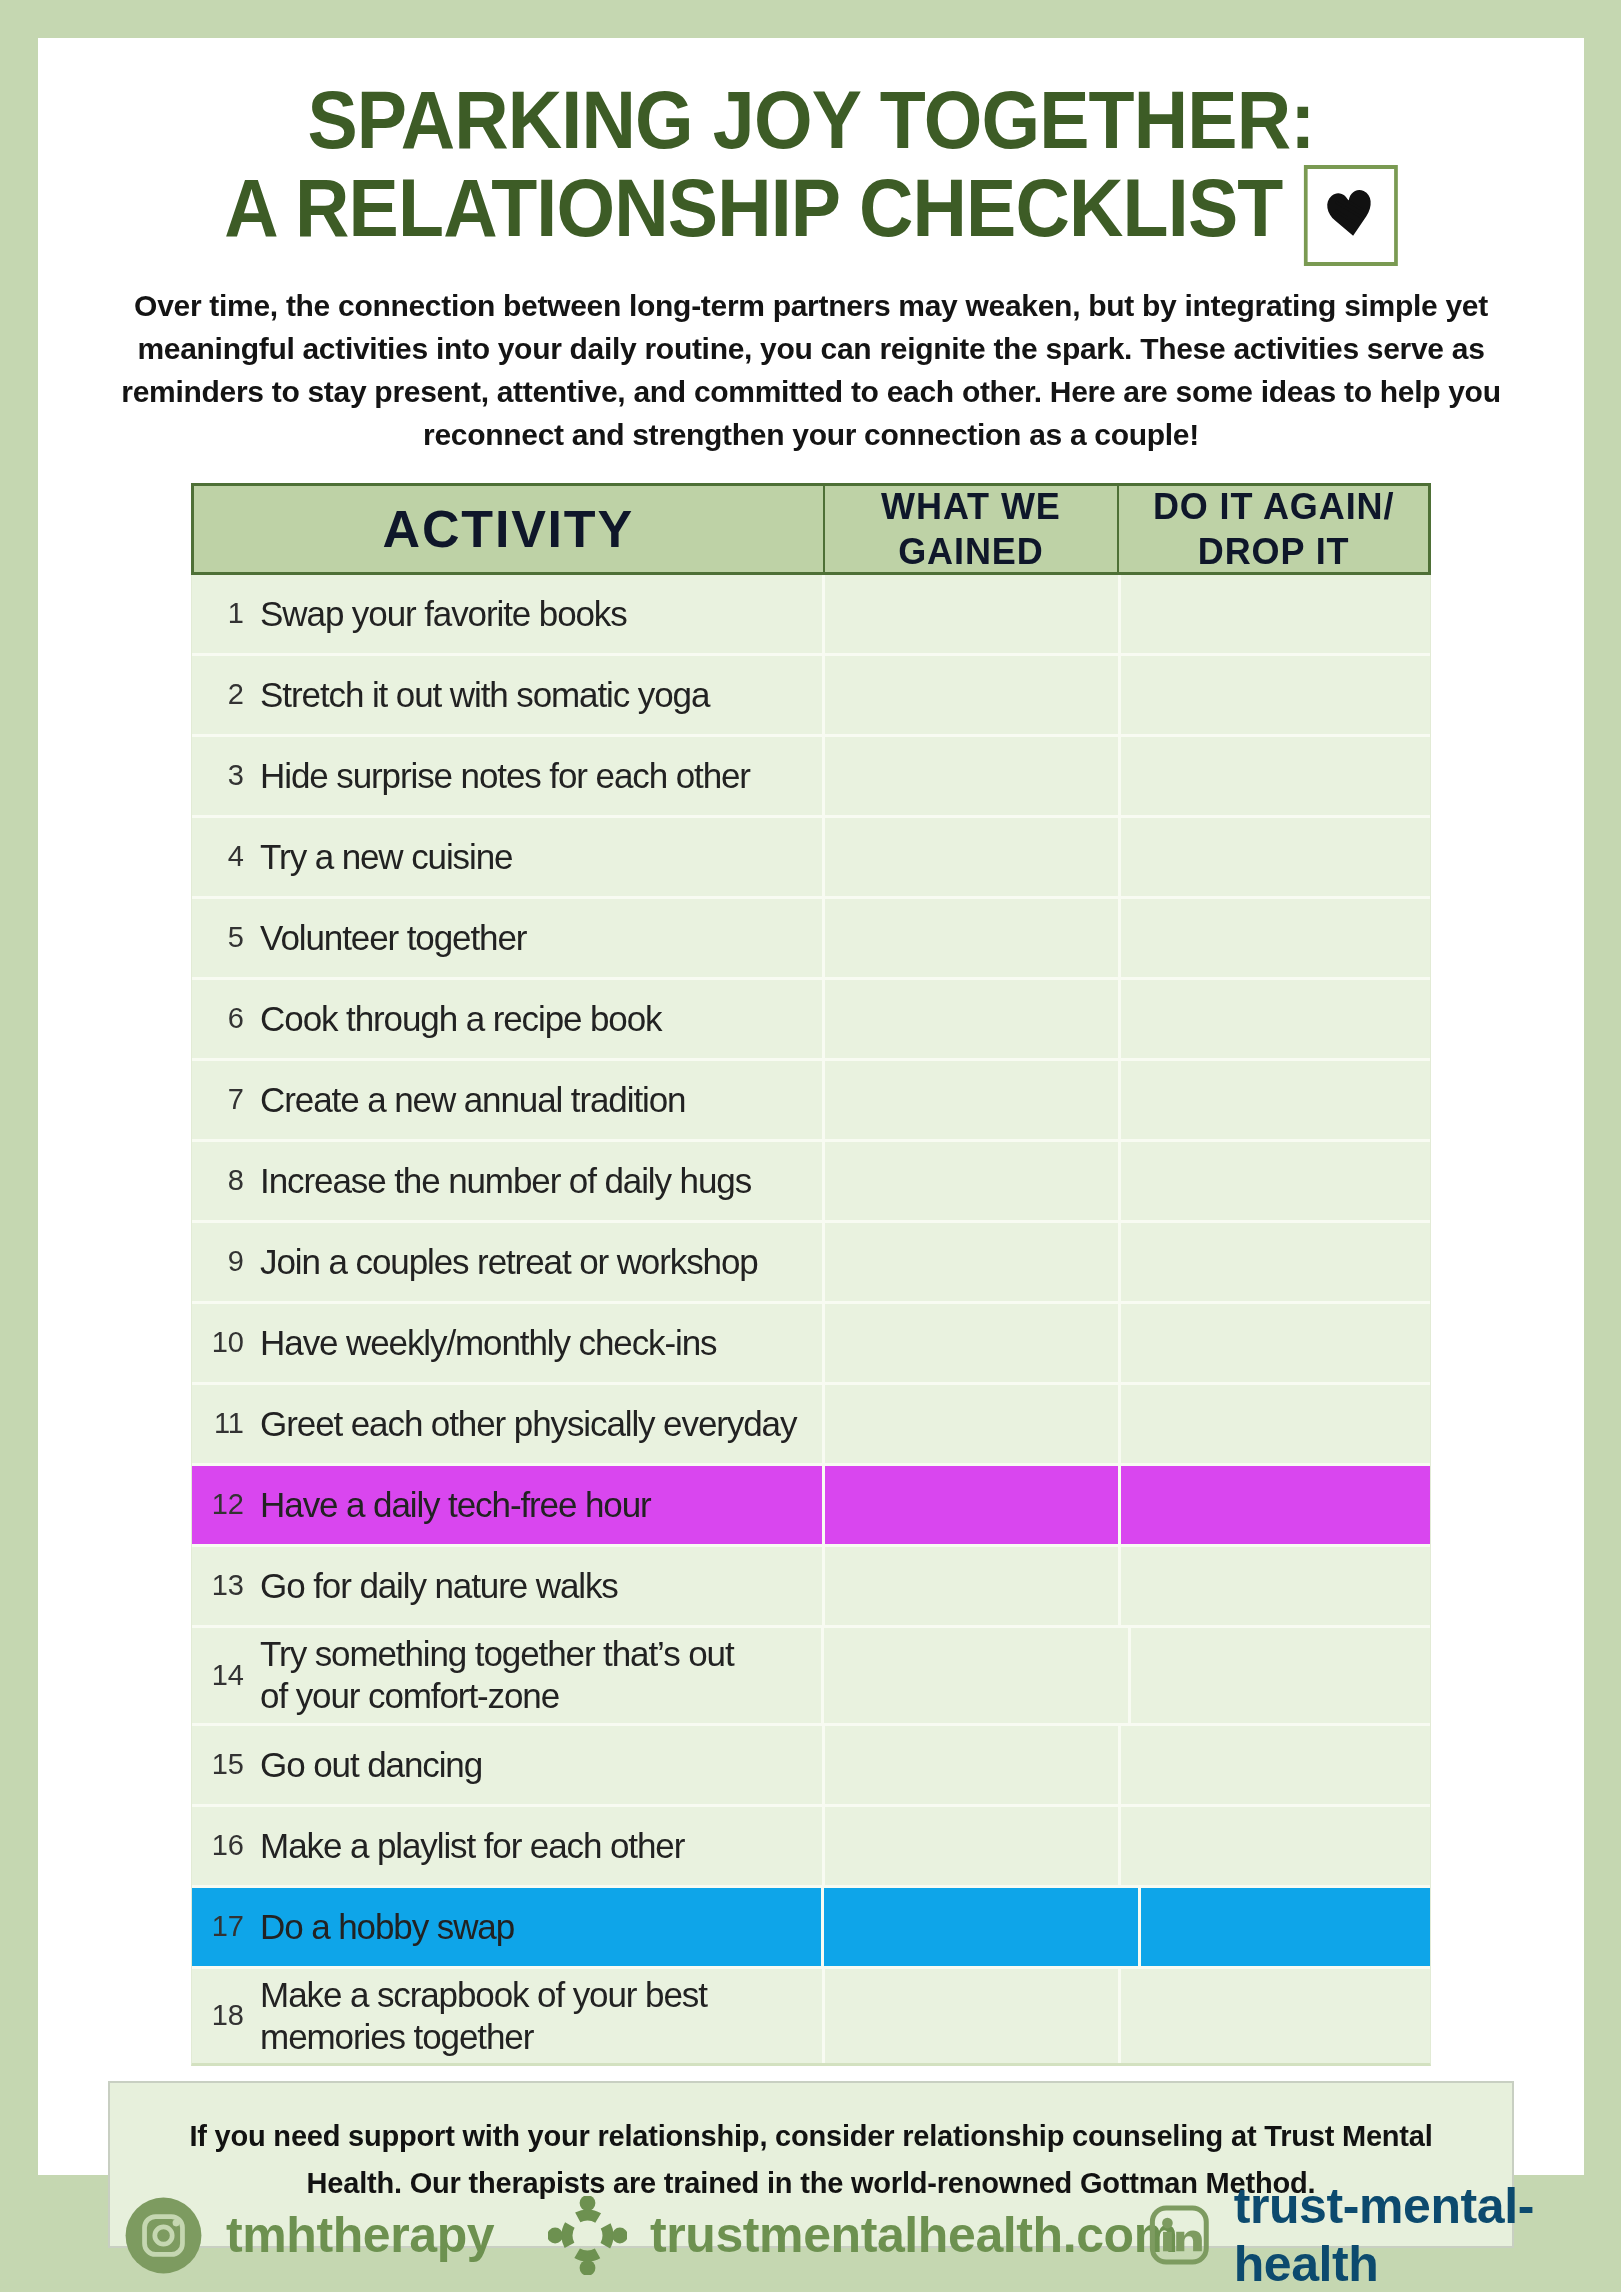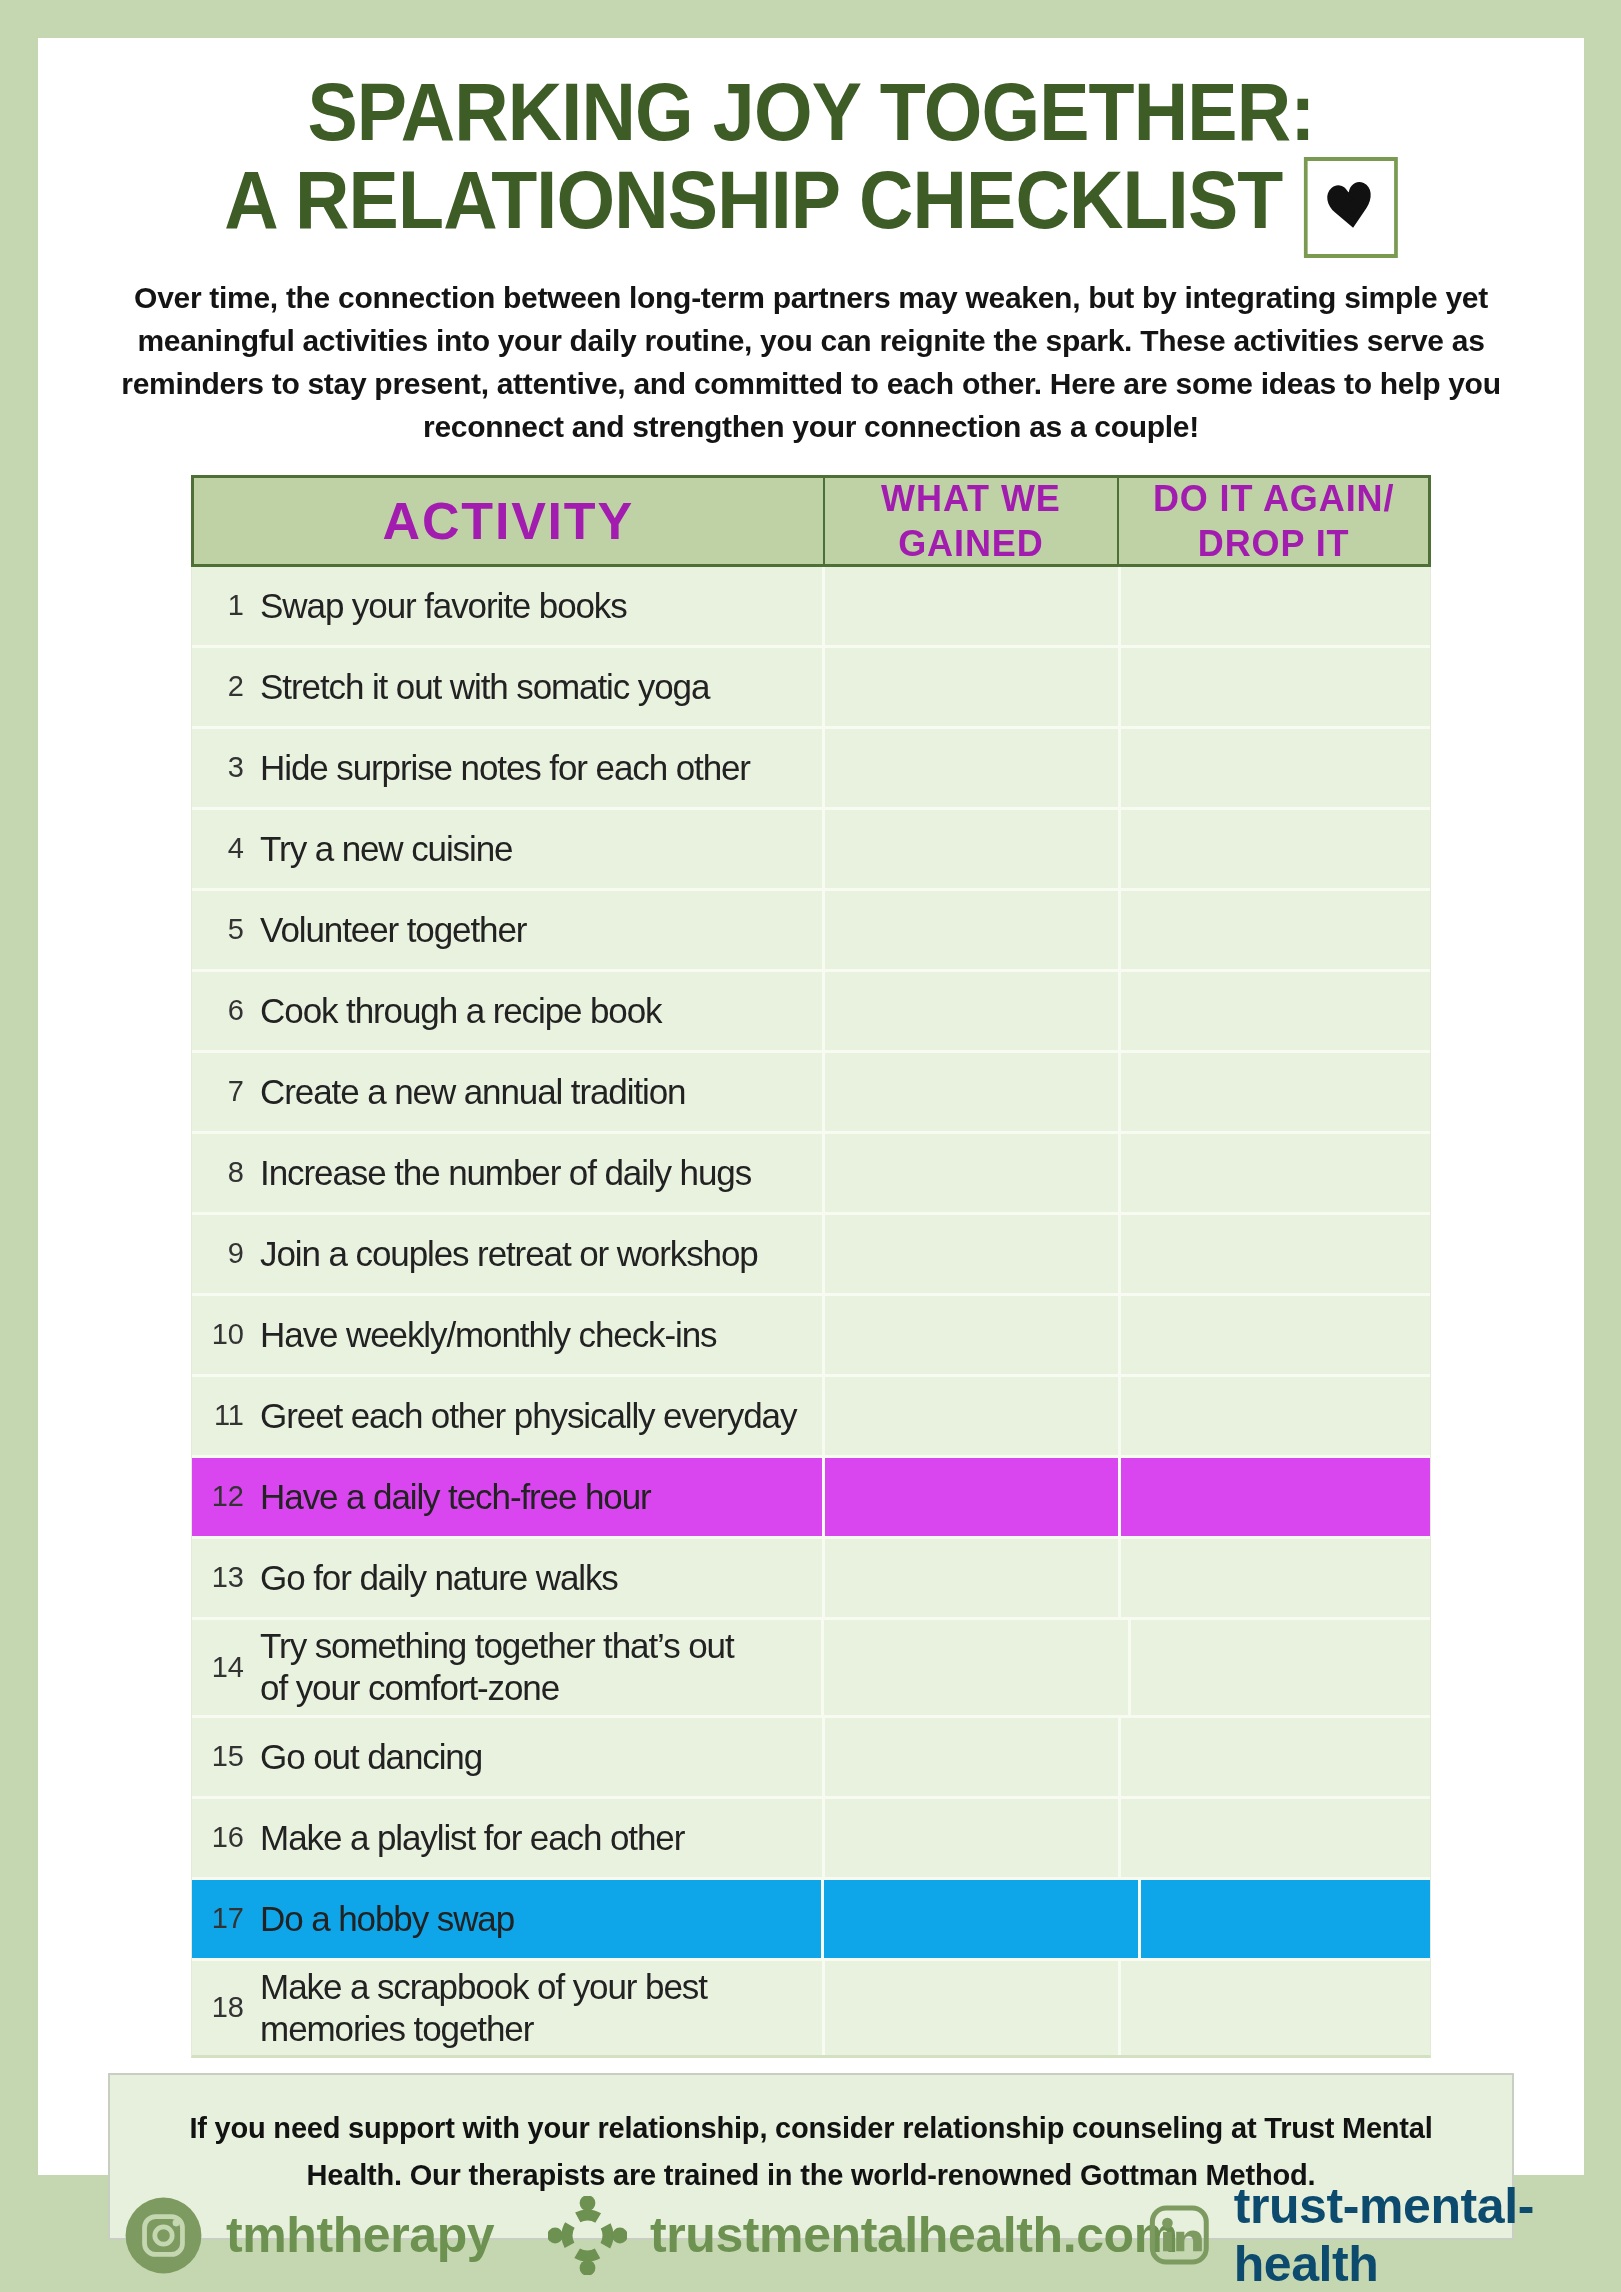--- a/index.html
+++ b/index.html
@@ -7,21 +7,21 @@
     width:1621px;height:2293px;position:relative;overflow:hidden;
     background:#c5d7b1;
     font-family:"Liberation Sans","DejaVu Sans",sans-serif;
   }
   .page{
     position:absolute;left:38px;top:38px;width:1546px;height:2137px;
     background:#ffffff;
   }
   
   .title{
-    margin-top:30px;text-align:center;color:#3d5c26;font-weight:800;
+    margin-top:38px;text-align:center;color:#3d5c26;font-weight:800;
     font-size:81px;line-height:88px;letter-spacing:-0.9px;
   }
   .title .tline{display:block;transform:scaleX(0.93);transform-origin:center;white-space:nowrap;}
   .heart-box{
     display:inline-flex;align-items:center;justify-content:center;
     width:93px;height:93px;border:4.5px solid #7a9a52;background:#fff;
     vertical-align:-14.3px;margin-left:23px;
   }
   .heart-box svg{width:70px;height:70px;transform:rotate(-8deg);}
   
@@ -31,21 +31,21 @@
     letter-spacing:-0.3px;
   }
   
   .table{width:1240px;margin:27px auto 0 auto;}
   .thead{
     display:flex;height:86px;background:#bed2a6;
     border:3.6px solid #4e7036;
   }
   .th{
     display:flex;flex-direction:column;align-items:center;justify-content:center;
-    color:#a21caf;font-weight:800;text-align:left;
+    color:#0f172a;font-weight:800;text-align:left;
   }
   .th.c0{width:51.1%;font-size:52px;letter-spacing:1.8px;}
   .th.c1{width:23.8%;border-left:2.7px solid #4e7036;font-size:36px;line-height:45px;letter-spacing:0.9px;}
   .th.c2{width:25.1%;border-left:2.7px solid #4e7036;font-size:36px;line-height:45px;letter-spacing:0.9px;}
   .tbody{
     border-left:1.8px solid #e2ebd5;border-right:1.8px solid #e2ebd5;
     border-bottom:3.6px solid #d3e1c0;
   }
   .trow{display:flex;min-height:78px;background:#e9f2df;}
   .trow + .trow{border-top:3.6px solid #f8fbf2;}

